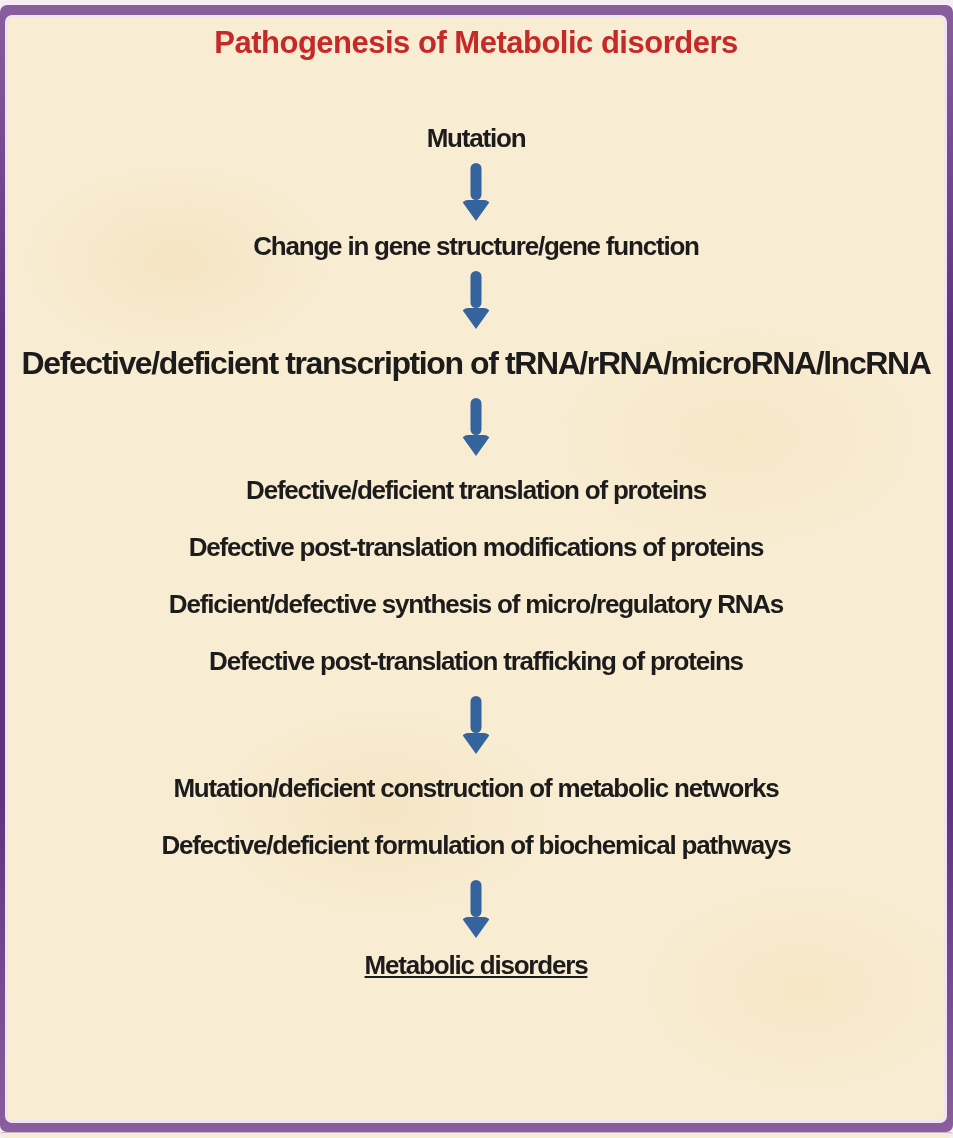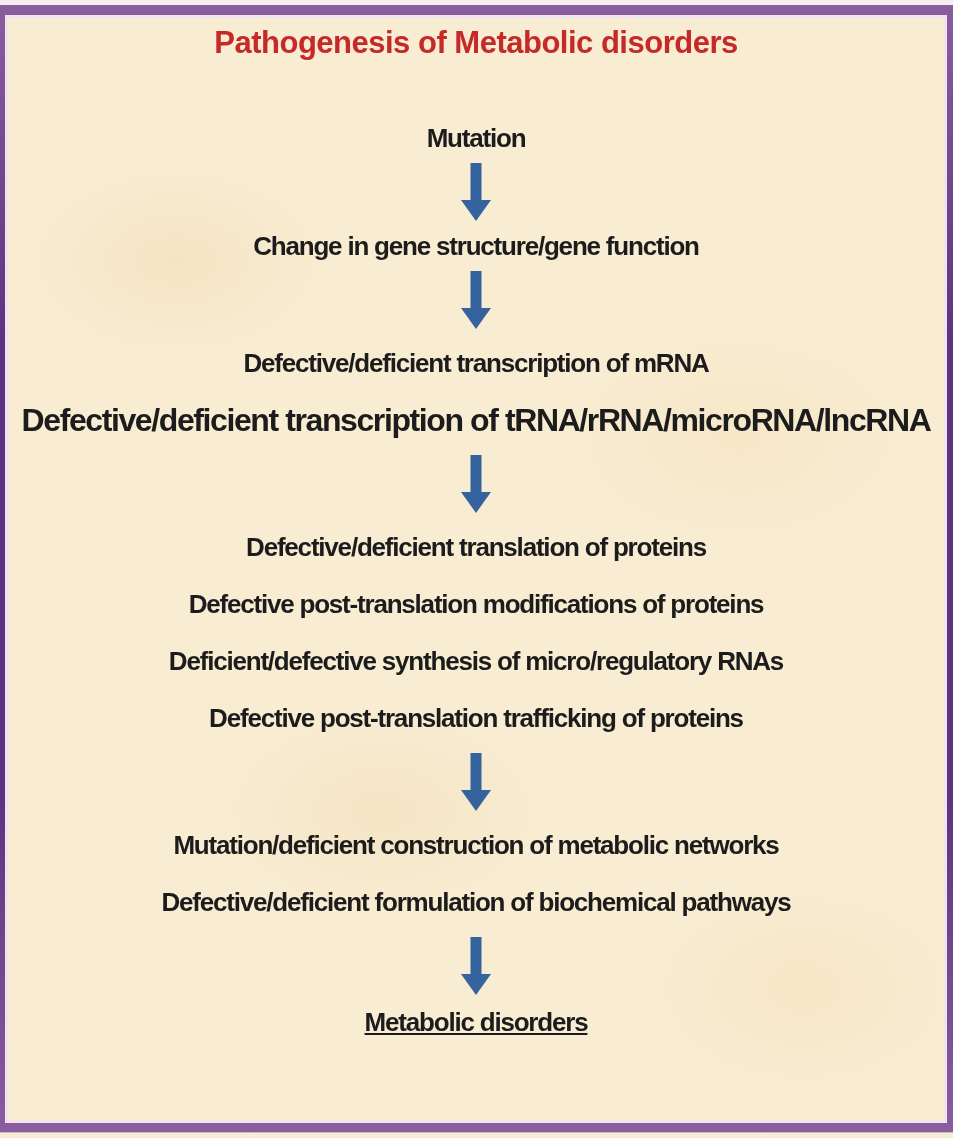--- a/index.html
+++ b/index.html
@@ -1,15 +1,15 @@
 <!DOCTYPE html>
 <html><head>
 <meta charset="utf-8">
 <style>
-  * { margin: 0; padding: 0; box-sizing: border-box; }
+  * { margin: 0; padding: 0; box-sizing: border-box; border-radius: 7px; }
 
   body {
     width: 953px;
     height: 1138px;
     overflow: hidden;
     font-family: "Liberation Sans", "DejaVu Sans", sans-serif;
     background: #f6eff2;
   }
 
   .page {
@@ -131,21 +131,20 @@
       </div>
 
       <div class="line single">Change in gene structure/gene function</div>
 
       <div class="arrow">
         <div class="shaft"></div>
         <div class="head"></div>
       </div>
 
       <div class="group">
-        <div class="line">Defective/deficient transcription of mRNA</div>
         <div class="line xl">Defective/deficient transcription of tRNA/rRNA/microRNA/lncRNA</div>
       </div>
 
       <div class="arrow">
         <div class="shaft"></div>
         <div class="head"></div>
       </div>
 
       <div class="group">
         <div class="line">Defective/deficient translation of proteins</div>

